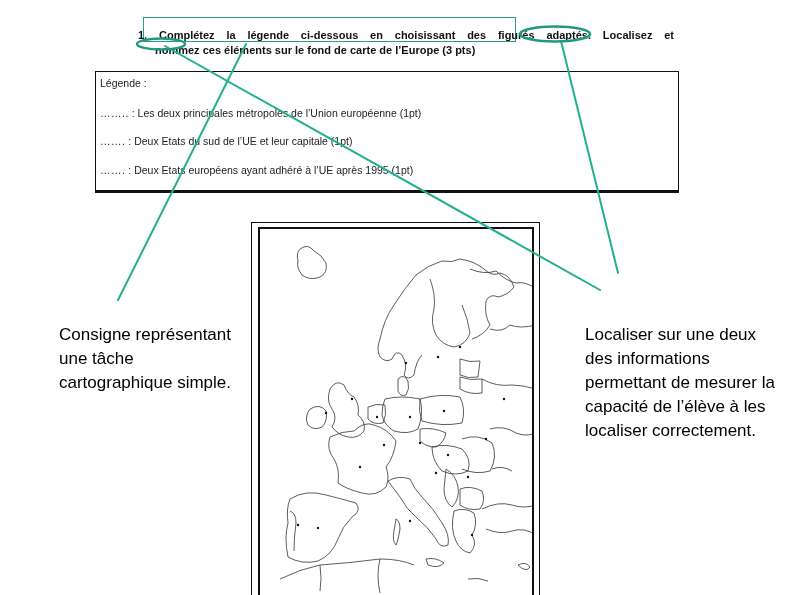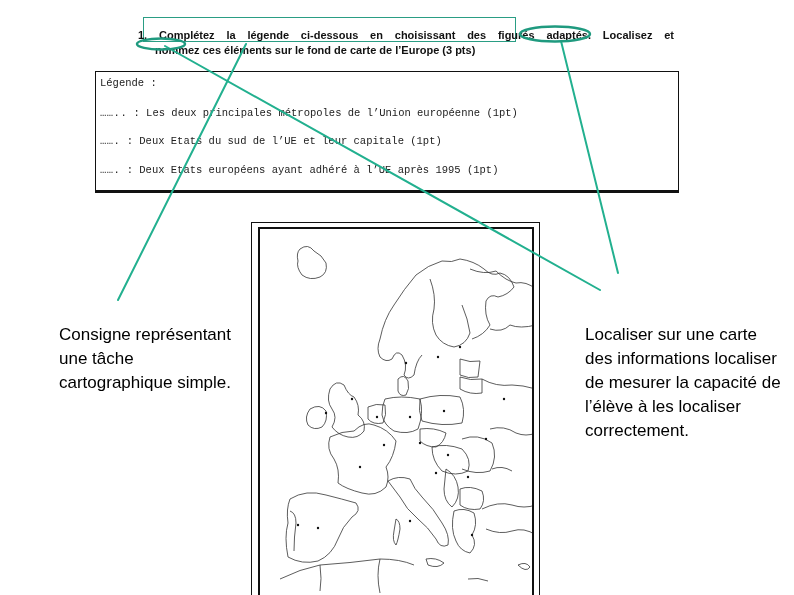--- a/index.html
+++ b/index.html
@@ -1,21 +1,21 @@
 <!DOCTYPE html>
 <html><head>
   <meta charset="utf-8">
   <style>
     html, body { margin:0; padding:0; background:#ffffff; }
     body { width:794px; height:595px; position:relative; overflow:hidden; font-family:"Liberation Sans", sans-serif; }
     .doc-line { position:absolute; font-family:"Liberation Sans", sans-serif; font-size:11px; font-weight:bold; color:#111; white-space:nowrap; }
     #q1 { left:138px; top:29px; width:536px; text-align:justify; text-align-last:justify; }
     #q2 { left:155px; top:44px; }
     .q-highlight { position:absolute; left:143px; top:17px; width:373px; height:25px; border:1.2px solid #2a9d84; box-sizing:border-box; }
-    .legend-box { position:absolute; left:95px; top:71px; width:584px; height:122px; border-left:1.5px solid #111; border-right:1.5px solid #111; border-top:1.5px solid #111; border-bottom:3px solid #111; box-sizing:border-box;font-family:Liberation Mono, monospace; }
+    .legend-box { position:absolute; left:95px; top:71px; width:584px; height:122px; border-left:1.5px solid #111; border-right:1.5px solid #111; border-top:1.5px solid #111; border-bottom:3px solid #111; box-sizing:border-box; }
     .legend-title { position:absolute; left:4px; top:5px; font-size:10.5px; color:#222; }
     .legend-item { position:absolute; left:4px; font-size:10.5px; color:#222; white-space:nowrap; }
     .legend-item .dots { letter-spacing:0.5px; }
     .side-text { position:absolute; font-family:"Liberation Sans", sans-serif; font-size:17px; font-weight:normal; color:#000; line-height:24px; }
     #left-text { left:59px; top:323px; width:180px; }
     #right-text { left:585px; top:323px; width:200px; }
     .map-outer { position:absolute; left:251px; top:222px; width:289px; height:380px; border-left:1.5px solid #111; border-top:1px solid #111; border-right:1px solid #111; box-sizing:border-box; }
     .map-inner { position:absolute; left:258px; top:227px; width:276px; height:380px; border-left:2.5px solid #111; border-top:2.5px solid #111; border-right:2.5px solid #111; box-sizing:border-box; background:#fff; overflow:hidden; }
     .overlay { position:absolute; left:0; top:0; width:794px; height:595px; pointer-events:none; }
   </style>
@@ -120,21 +120,21 @@
       <circle cx="226" cy="210" r="1.2"></circle>
         <circle cx="92" cy="170" r="1.2"></circle>
         <circle cx="66" cy="184" r="1.2"></circle>
       <circle cx="244" cy="170" r="1.2"></circle>
         <circle cx="124" cy="216" r="1.2"></circle>
     </g>
   </svg>
 </div>
 
 <div class="side-text" id="left-text">Consigne représentant une tâche cartographique simple.</div>
-<div class="side-text" id="right-text">Localiser sur une carte des informations localiser de mesurer la capacité de l’élève à les localiser correctement.</div>
+<div class="side-text" id="right-text">Localiser sur une deux des informations permettant de mesurer la capacité de l’élève à les localiser correctement.</div>
 
 <svg class="overlay" viewBox="0 0 794 595">
   <g fill="none" stroke="#22b08f" stroke-width="2" stroke-linecap="round">
     <line x1="165" y1="46" x2="600" y2="290"></line>
     <line x1="246" y1="44" x2="118" y2="300"></line>
     <line x1="561" y1="41" x2="618" y2="273"></line>
   </g>
   <g fill="none" stroke="#1f9a7f" stroke-width="2.5">
     <ellipse cx="161" cy="44" rx="24" ry="5.5"></ellipse>
     <ellipse cx="555" cy="34" rx="35" ry="7.5"></ellipse>

